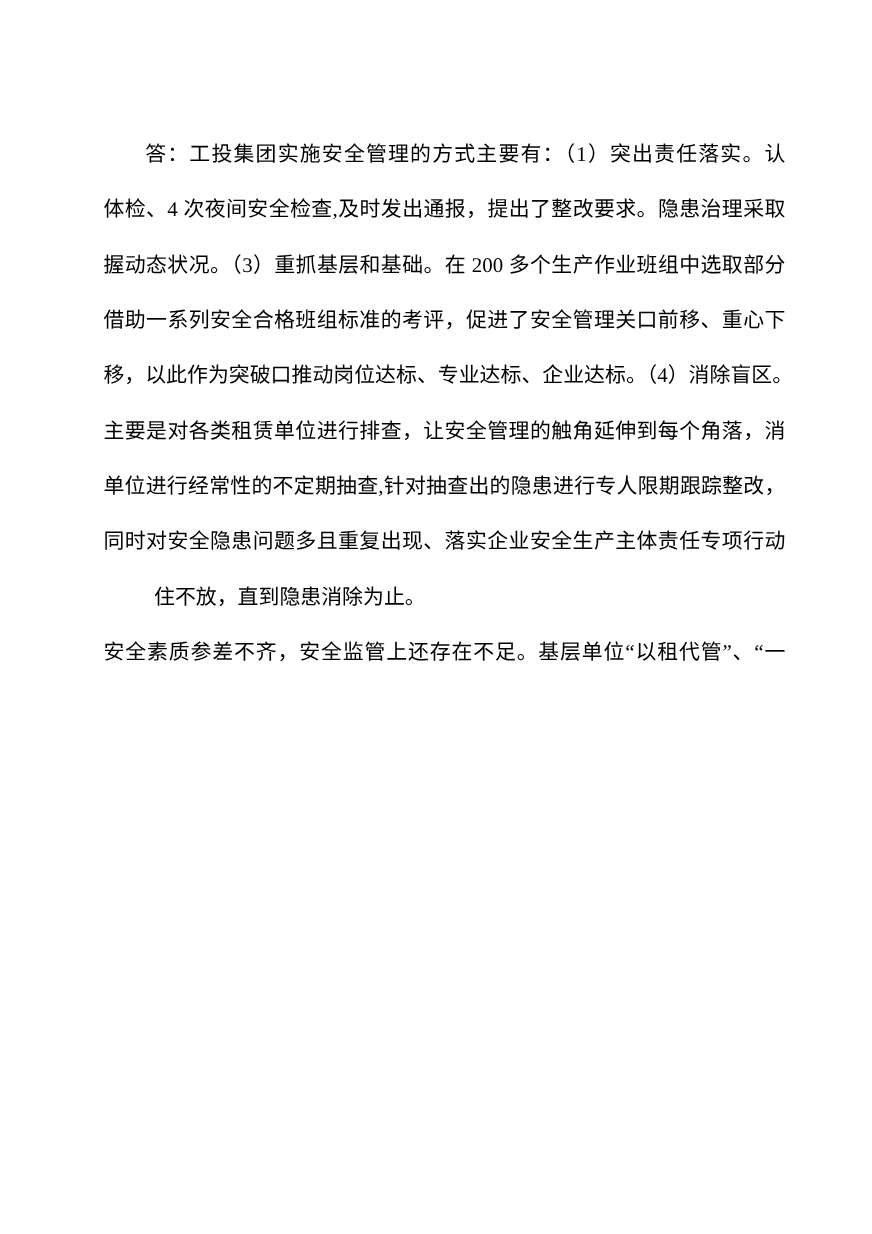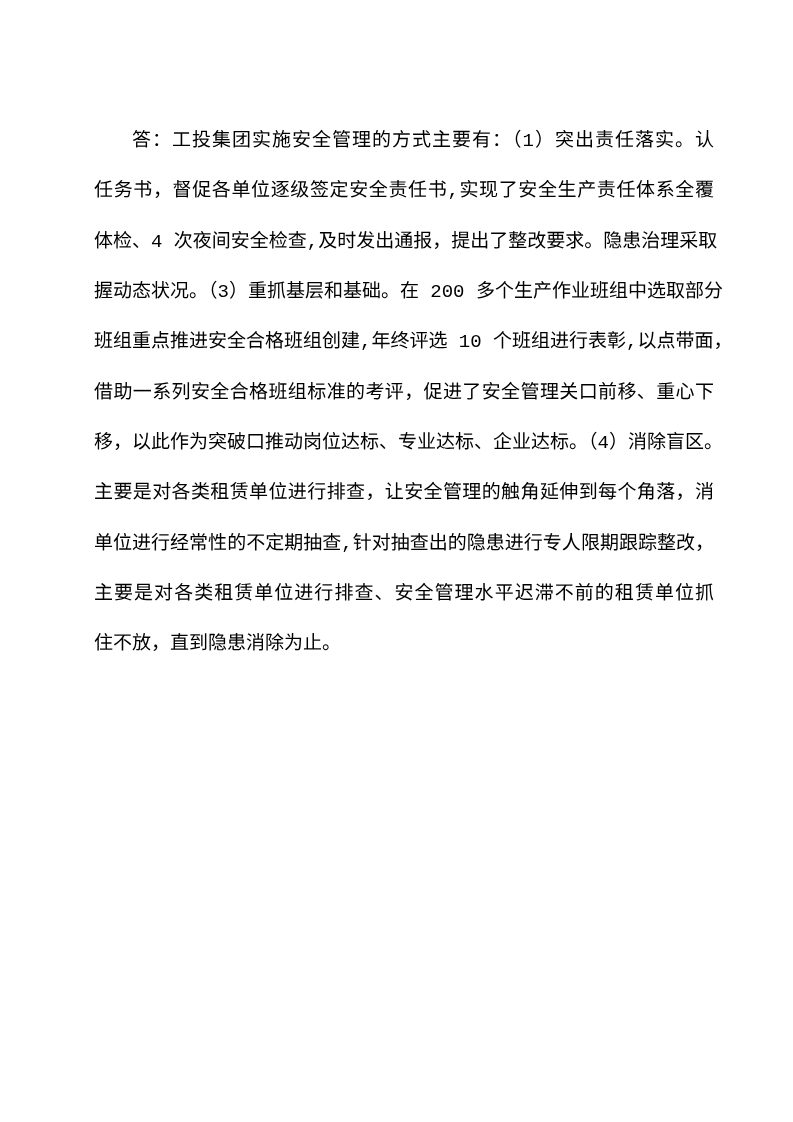--- a/index.html
+++ b/index.html
@@ -6,21 +6,21 @@
     margin: 0;
     padding: 0;
     background: #ffffff;
   }
   .page {
     position: relative;
     width: 793px;
     height: 1122px;
     background: #ffffff;
     overflow: hidden;
-    font-family: Liberation Mono, monospace;
+    font-family: Liberation Serif, serif;
     color: #000000;
   }
   .text-block {
     position: absolute;
     left: 94px;
     top: 116px;
     width: 620px;
     font-size: 19px;
     line-height: 50.35px;
     letter-spacing: 0;
@@ -31,32 +31,32 @@
     text-align: justify;
     text-align-last: justify;
     text-justify: inter-character;
   }
   .line.indent {
     text-indent: 38px;
   }
   .line.para-end {
     text-align: left;
     text-align-last: left;
+    margin-left: 46px;
   }
 </style>
 </head>
 <body>
 
 <div class="page">
   <div class="text-block">
     <div class="line indent">答：工投集团实施安全管理的方式主要有：（1）突出责任落实。认</div>
-    <div class="line">任务书，督促各单位逐级签定安全责任书,实现了安全生产责任体系全覆</div>
     <div class="line">体检、4 次夜间安全检查,及时发出通报，提出了整改要求。隐患治理采取</div>
     <div class="line">握动态状况。（3）重抓基层和基础。在 200 多个生产作业班组中选取部分</div>
-    <div class="line">班组重点推进安全合格班组创建,年终评选 10 个班组进行表彰,以点带面，</div>
     <div class="line">借助一系列安全合格班组标准的考评，促进了安全管理关口前移、重心下</div>
     <div class="line">移，以此作为突破口推动岗位达标、专业达标、企业达标。（4）消除盲区。</div>
     <div class="line">主要是对各类租赁单位进行排查，让安全管理的触角延伸到每个角落，消</div>
     <div class="line">单位进行经常性的不定期抽查,针对抽查出的隐患进行专人限期跟踪整改，</div>
-    <div class="line">主要是对各类租赁单位进行排查、安全管理水平迟滞不前的租赁单位抓</div>
+    <div class="line">同时对安全隐患问题多且重复出现、落实企业安全生产主体责任专项行动</div>
     <div class="line para-end">住不放，直到隐患消除为止。</div>
+    <div class="line">安全素质参差不齐，安全监管上还存在不足。基层单位“以租代管”、“一</div>
   </div>
 </div>
 
 </body></html>

